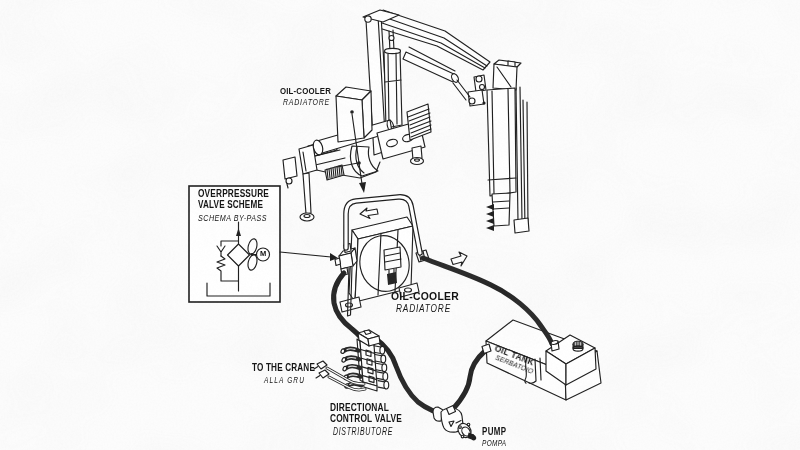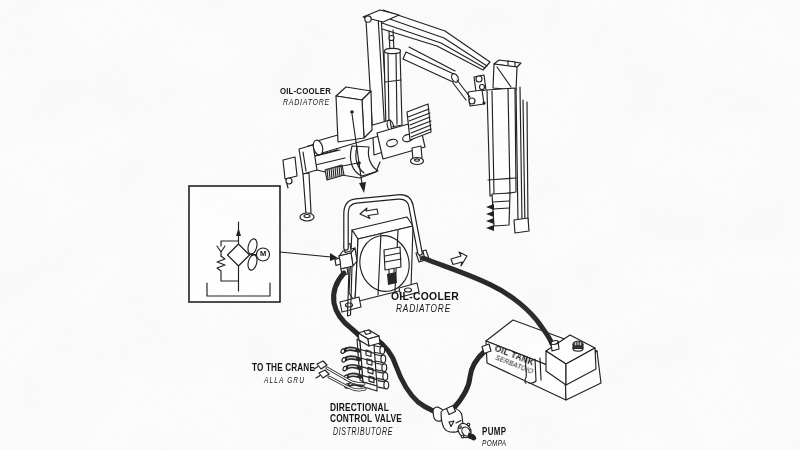--- a/index.html
+++ b/index.html
@@ -346,20 +346,25 @@
     <path class="sw" d="M446.5,408.5 L453,405.5 L455.5,411.5 L449,414.5 Z"></path>
   </g>
 
 </svg>
 
 <div class="lbl" id="lbl-cooler-top">
   <div class="b l1">OIL-COOLER</div>
   <div class="i l2">RADIATORE</div>
 </div>
 
+<div class="lbl" id="lbl-scheme">
+  <div class="b l1">OVERPRESSURE</div>
+  <div class="b l2">VALVE SCHEME</div>
+  <div class="i l3">SCHEMA BY-PASS</div>
+</div>
 
 <div class="lbl" id="lbl-cooler-mid">
   <div class="b l1">OIL-COOLER</div>
   <div class="i l2">RADIATORE</div>
 </div>
 
 <div class="lbl" id="lbl-crane">
   <div class="b l1">TO THE CRANE</div>
   <div class="i l2">ALLA GRU</div>
 </div>

